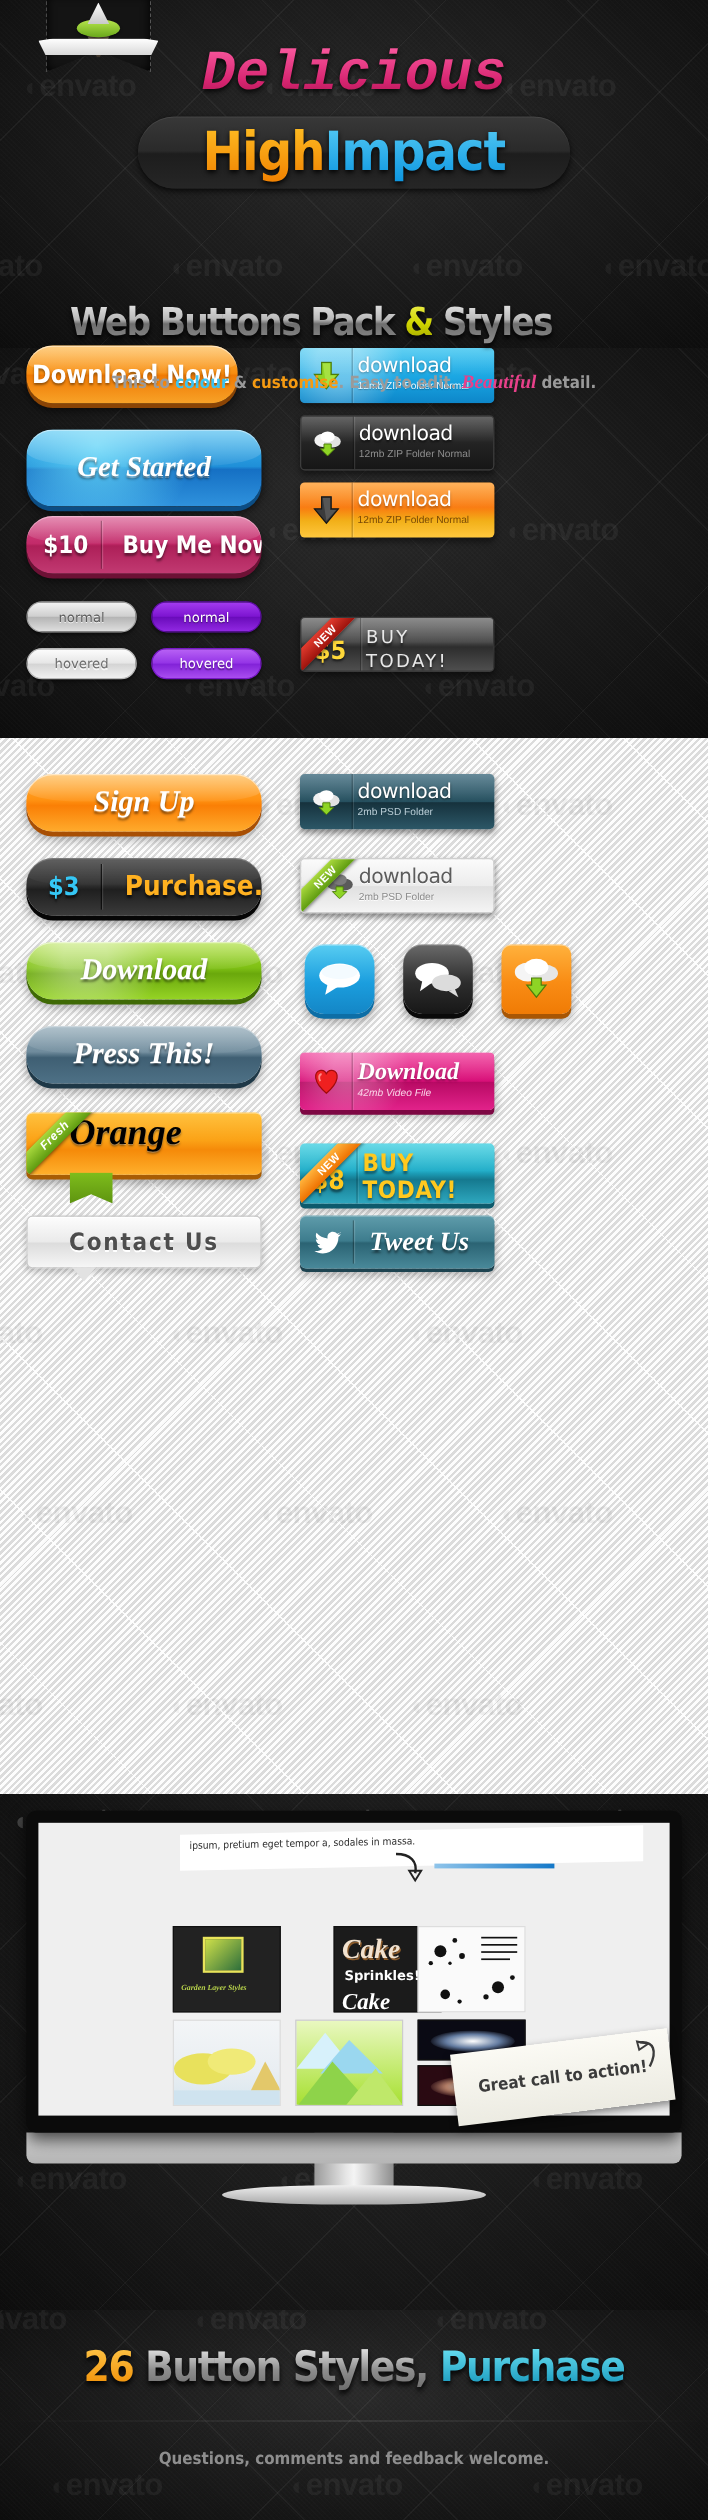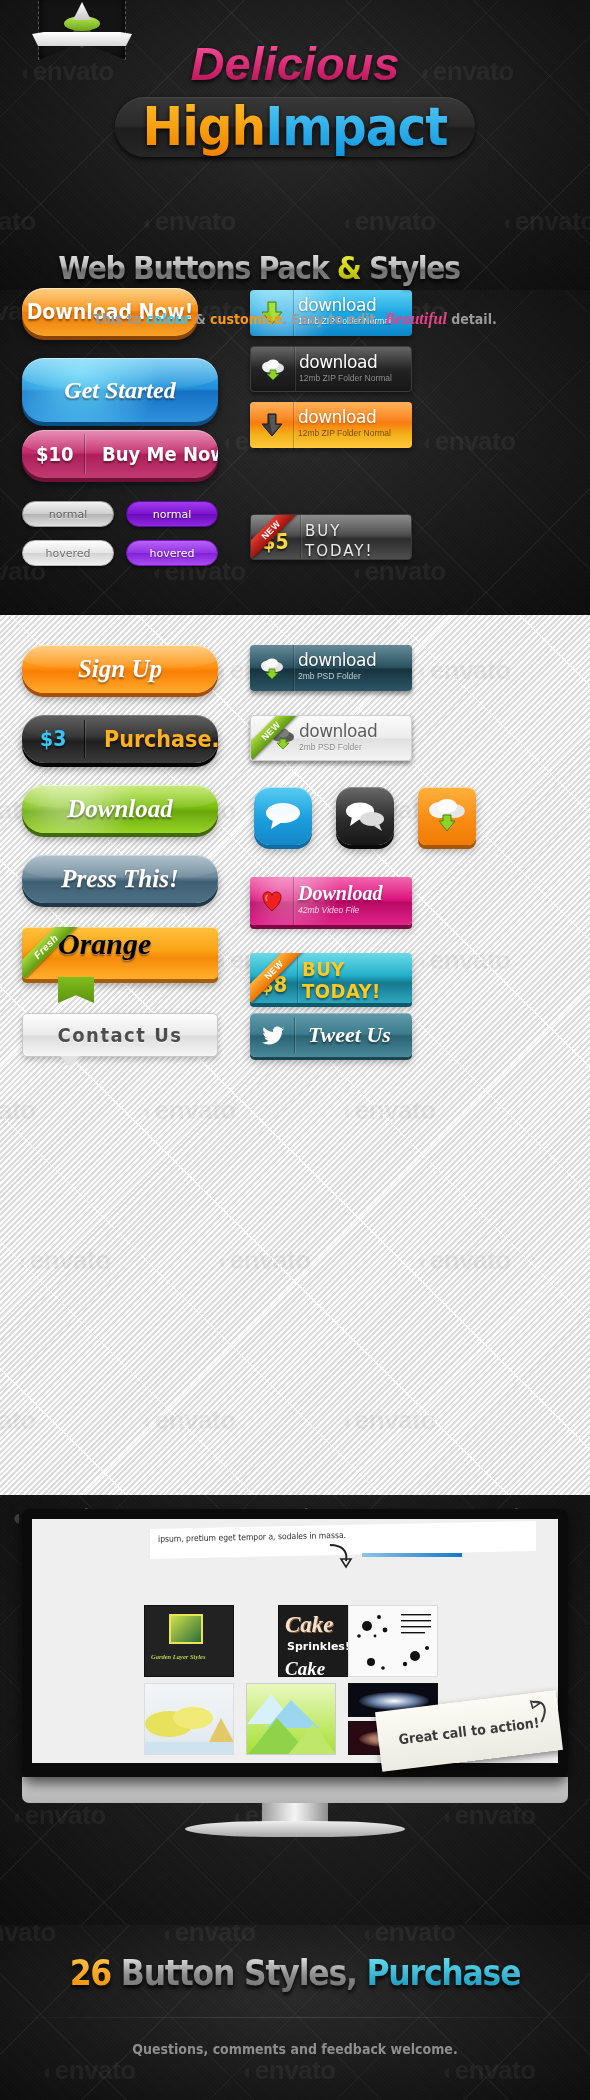--- a/index.html
+++ b/index.html
@@ -78,38 +78,38 @@
   }
   .ribbon .band{
     position:absolute; left:-6px; top:36px; width:100px; height:14px; z-index:3;
     background:linear-gradient(#fff,#d8d8d8);
     clip-path:polygon(0 2px,12% 0,88% 0,100% 2px,94% 100%,6% 100%);
     box-shadow:0 1px 2px rgba(0,0,0,.5);
   }
 
   .delicious{
     position:absolute; top:36px; left:0; width:590px; text-align:center;
-    font-family:Liberation Sans, sans-serif; font-style:italic; font-weight:700;
+    font-family:Liberation Mono, monospace; font-style:italic; font-weight:700;
     font-size:47px; letter-spacing:0px;
     color:#e8408a;
     background:linear-gradient(#f7559b 10%,#d62470 60%,#9d1347 100%);
     -webkit-background-clip:text; background-clip:text; -webkit-text-fill-color:transparent;
     filter:drop-shadow(0 2px 2px rgba(0,0,0,.85));
     z-index:5;
   }
   .pill{
     position:absolute; left:115px; top:97px; width:360px; height:60px;
     border-radius:30px;
     background:linear-gradient(#383838 0%,#2a2a2a 48%,#1d1d1d 52%,#262626 100%);
     box-shadow:0 2px 5px rgba(0,0,0,.8), inset 0 1px 0 rgba(255,255,255,.08);
     z-index:4;
   }
   .hi{
     position:absolute; left:0; top:98px; width:590px; text-align:center;
-    font-size:54px; font-weight:700; letter-spacing:-1px; z-index:5;
+    font-size:45px; font-weight:700; letter-spacing:-1px; z-index:5;
     line-height:58px;
     font-family:"DejaVu Sans Condensed","Liberation Sans",sans-serif;
     filter:drop-shadow(0 2px 2px rgba(0,0,0,.9));
   }
   .hi .a{ background:linear-gradient(#ffc125,#f08000); -webkit-background-clip:text; background-clip:text; -webkit-text-fill-color:transparent;}
   .hi .b{ background:linear-gradient(#59cdf5,#0b95e0); -webkit-background-clip:text; background-clip:text; -webkit-text-fill-color:transparent;}
 
   .bigtitle{
     position:absolute; left:0; top:246px; width:518px; text-align:center;
     font-size:32px; font-weight:700; letter-spacing:-1.5px; line-height:44px;

